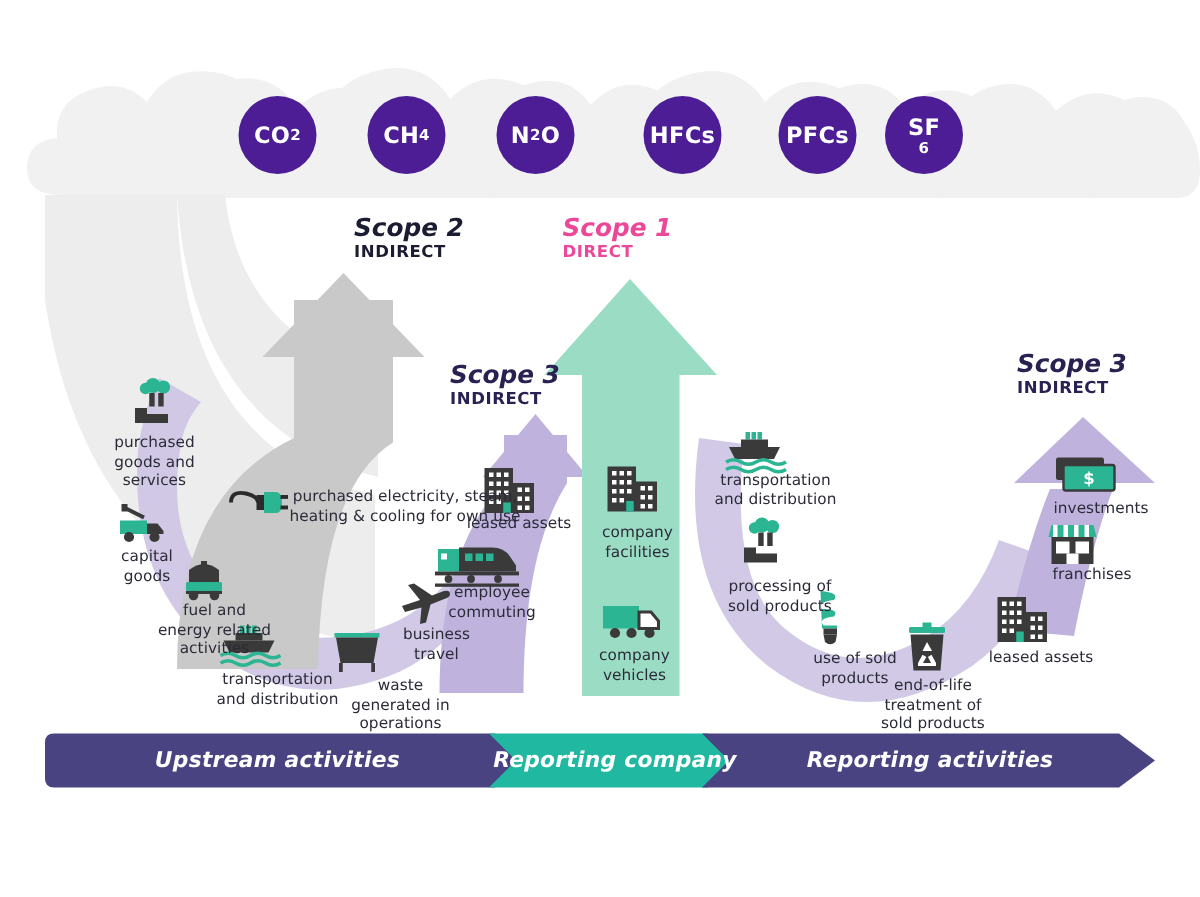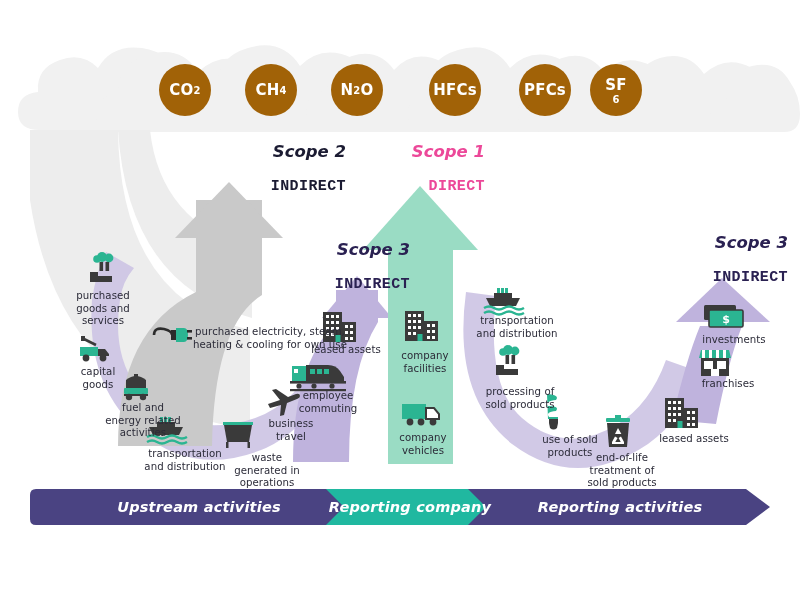--- a/index.html
+++ b/index.html
@@ -11,34 +11,34 @@
     position:relative;
     width:800px;height:598px;
     background:#ffffff;
     overflow:hidden;
   }
   .abs{position:absolute;}
 
   
   .gas{
     position:absolute;width:52px;height:52px;border-radius:50%;
-    background:#a16207;color:#ffffff;
+    background:#4c1d95;color:#ffffff;
     display:flex;align-items:center;justify-content:center;
     font-size:15px;font-weight:bold;letter-spacing:.2px;
     font-family:"DejaVu Sans","Liberation Sans",sans-serif;
   }
   .gas sub{font-size:10px;vertical-align:-2px;}
 
   
-  .scope-title{position:absolute;text-align:right;line-height:1.08;}
+  .scope-title{position:absolute;text-align:left;line-height:1.08;}
   .scope-title .s-name{
     font-style:italic;font-weight:bold;font-size:16.5px;display:block;
   }
   .scope-title .s-kind{
-    font-weight:bold;font-size:15px;display:block;letter-spacing:.4px;margin-top:18px;font-family:Liberation Mono, monospace;
+    font-weight:bold;font-size:11px;display:block;letter-spacing:.4px;margin-top:1px;
   }
   .sc2 .s-name,.sc2 .s-kind{color:#1b1b32;}
   .sc1 .s-name,.sc1 .s-kind{color:#ec4899;}
   .sc3 .s-name,.sc3 .s-kind{color:#2a2152;}
 
   
   .lbl{
     position:absolute;text-align:center;color:#2b2b38;
     font-size:10.2px;line-height:1.24;letter-spacing:.05px;
     font-family:"DejaVu Sans","Liberation Sans",sans-serif;
@@ -356,21 +356,21 @@
   <div class="lbl" style="left:652px;top:433px;width:84px;white-space:pre-line;">leased assets</div>
   <div class="lbl" style="left:691px;top:378px;width:74px;white-space:pre-line;">franchises</div>
   <div class="lbl" style="left:694px;top:334px;width:80px;white-space:pre-line;">investments</div>
 
   <div id="banner">
     <svg width="740" height="36" viewBox="0 0 740 36" style="position:absolute;left:0;top:0;">
       <path fill="#4a4382" d="M6 0 L300 0 L318 18 L300 36 L6 36 Q0 36 0 30 L0 6 Q0 0 6 0 Z"></path>
       <path fill="#20b8a0" d="M296 0 L442 0 L460 18 L442 36 L296 36 L314 18 Z"></path>
       <path fill="#4a4382" d="M438 0 L716 0 L740 18 L716 36 L438 36 L456 18 Z"></path>
     </svg>
-    <div class="band" style="left:0;width:310px;margin-left:14px;">
+    <div class="band" style="left:0;width:310px;">
       <span>Upstream activities</span>
     </div>
     <div class="band" style="left:305px;width:150px;">
       <span>Reporting company</span>
     </div>
     <div class="band" style="left:450px;width:280px;">
       <span>Reporting activities</span>
     </div>
   </div>
 

